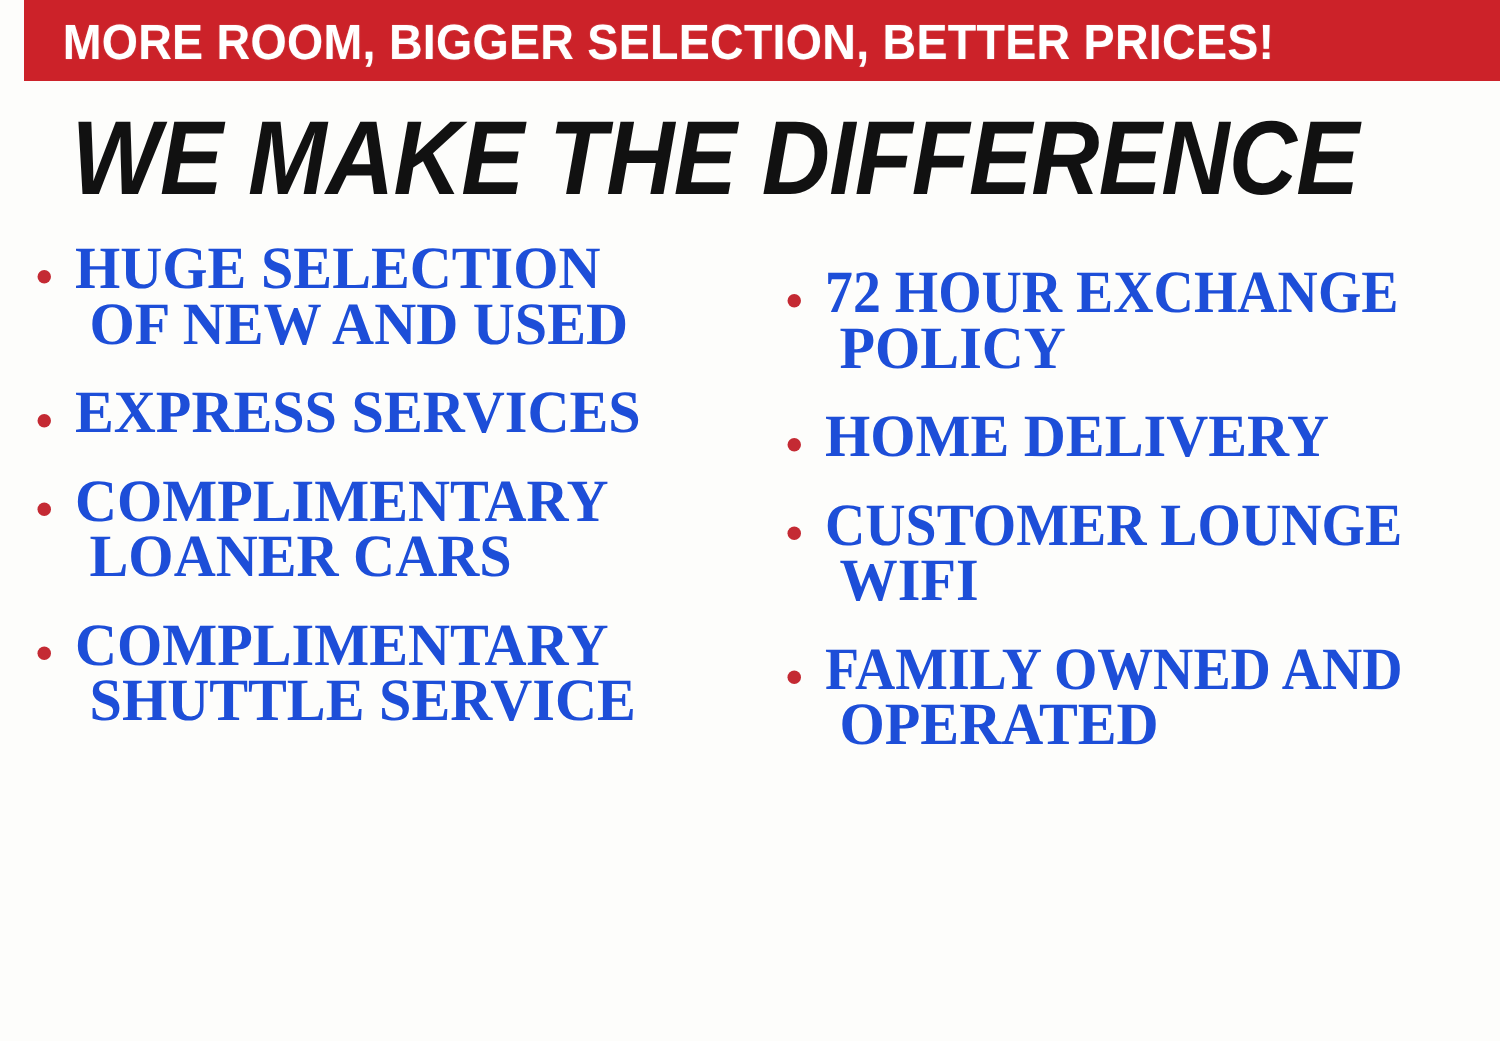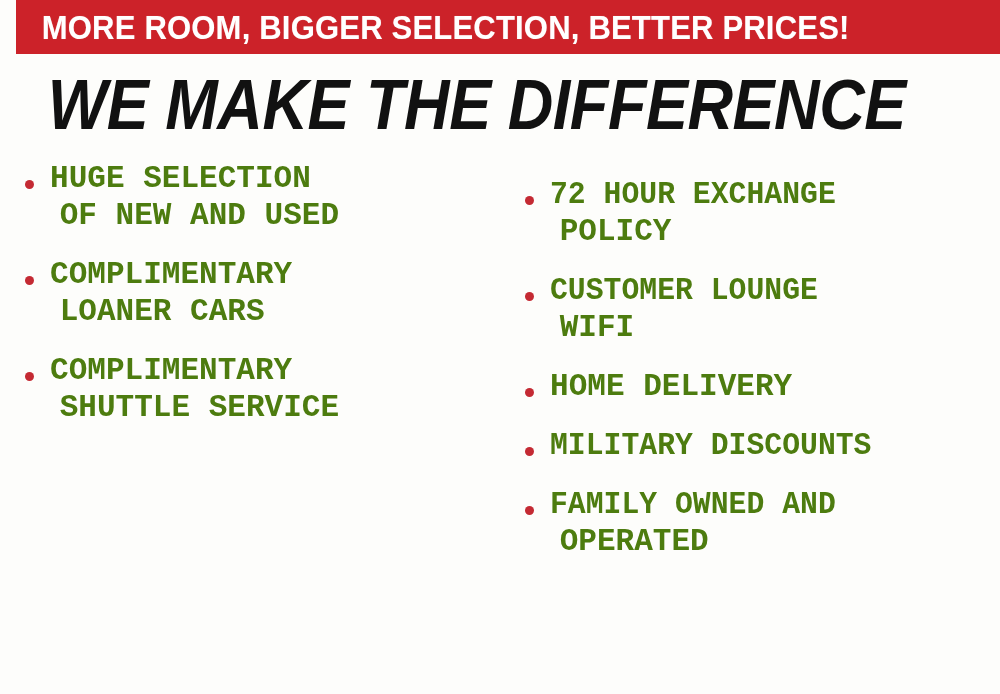--- a/index.html
+++ b/index.html
@@ -91,24 +91,24 @@
   .bullet-dot {
     position: absolute;
     left: 7px;
     top: 20px;
     width: 9px;
     height: 9px;
     border-radius: 50%;
     background: #c42a33;
   }
   .bullet-lines {
-    color: #4d7c0f;
-    font-family: Liberation Mono, monospace;
+    color: #1d4ed8;
+    font-family: Liberation Serif, serif;
     font-weight: 700;
-    font-size: 32px;
+    font-size: 40px;
     line-height: 37px;
     letter-spacing: 0px;
   }
   .bullet-line {
     display: block;
     white-space: nowrap;
     transform: scaleX(0.97);
     transform-origin: left center;
   }
   .bullet-line.indent { padding-left: 10px; }
@@ -135,20 +135,26 @@
         <div class="bullet-item">
           <span class="bullet-dot"></span>
           <div class="bullet-lines">
             <span class="bullet-line">HUGE SELECTION</span>
             <span class="bullet-line indent">OF NEW AND USED</span>
           </div>
         </div>
         <div class="bullet-item">
           <span class="bullet-dot"></span>
           <div class="bullet-lines">
+            <span class="bullet-line">EXPRESS SERVICES</span>
+          </div>
+        </div>
+        <div class="bullet-item">
+          <span class="bullet-dot"></span>
+          <div class="bullet-lines">
             <span class="bullet-line">COMPLIMENTARY</span>
             <span class="bullet-line indent">LOANER CARS</span>
           </div>
         </div>
         <div class="bullet-item">
           <span class="bullet-dot"></span>
           <div class="bullet-lines">
             <span class="bullet-line">COMPLIMENTARY</span>
             <span class="bullet-line indent">SHUTTLE SERVICE</span>
           </div>
@@ -158,34 +164,28 @@
         <div class="bullet-item">
           <span class="bullet-dot"></span>
           <div class="bullet-lines">
             <span class="bullet-line tight">72 HOUR EXCHANGE</span>
             <span class="bullet-line indent">POLICY</span>
           </div>
         </div>
         <div class="bullet-item">
           <span class="bullet-dot"></span>
           <div class="bullet-lines">
-            <span class="bullet-line tight">CUSTOMER LOUNGE</span>
-            <span class="bullet-line indent">WIFI</span>
-          </div>
-        </div>
-        <div class="bullet-item">
-          <span class="bullet-dot"></span>
-          <div class="bullet-lines">
             <span class="bullet-line">HOME DELIVERY</span>
           </div>
         </div>
         <div class="bullet-item">
           <span class="bullet-dot"></span>
           <div class="bullet-lines">
-            <span class="bullet-line tight">MILITARY DISCOUNTS</span>
+            <span class="bullet-line tight">CUSTOMER LOUNGE</span>
+            <span class="bullet-line indent">WIFI</span>
           </div>
         </div>
         <div class="bullet-item">
           <span class="bullet-dot"></span>
           <div class="bullet-lines">
             <span class="bullet-line tight">FAMILY OWNED AND</span>
             <span class="bullet-line indent">OPERATED</span>
           </div>
         </div>
       </div>

